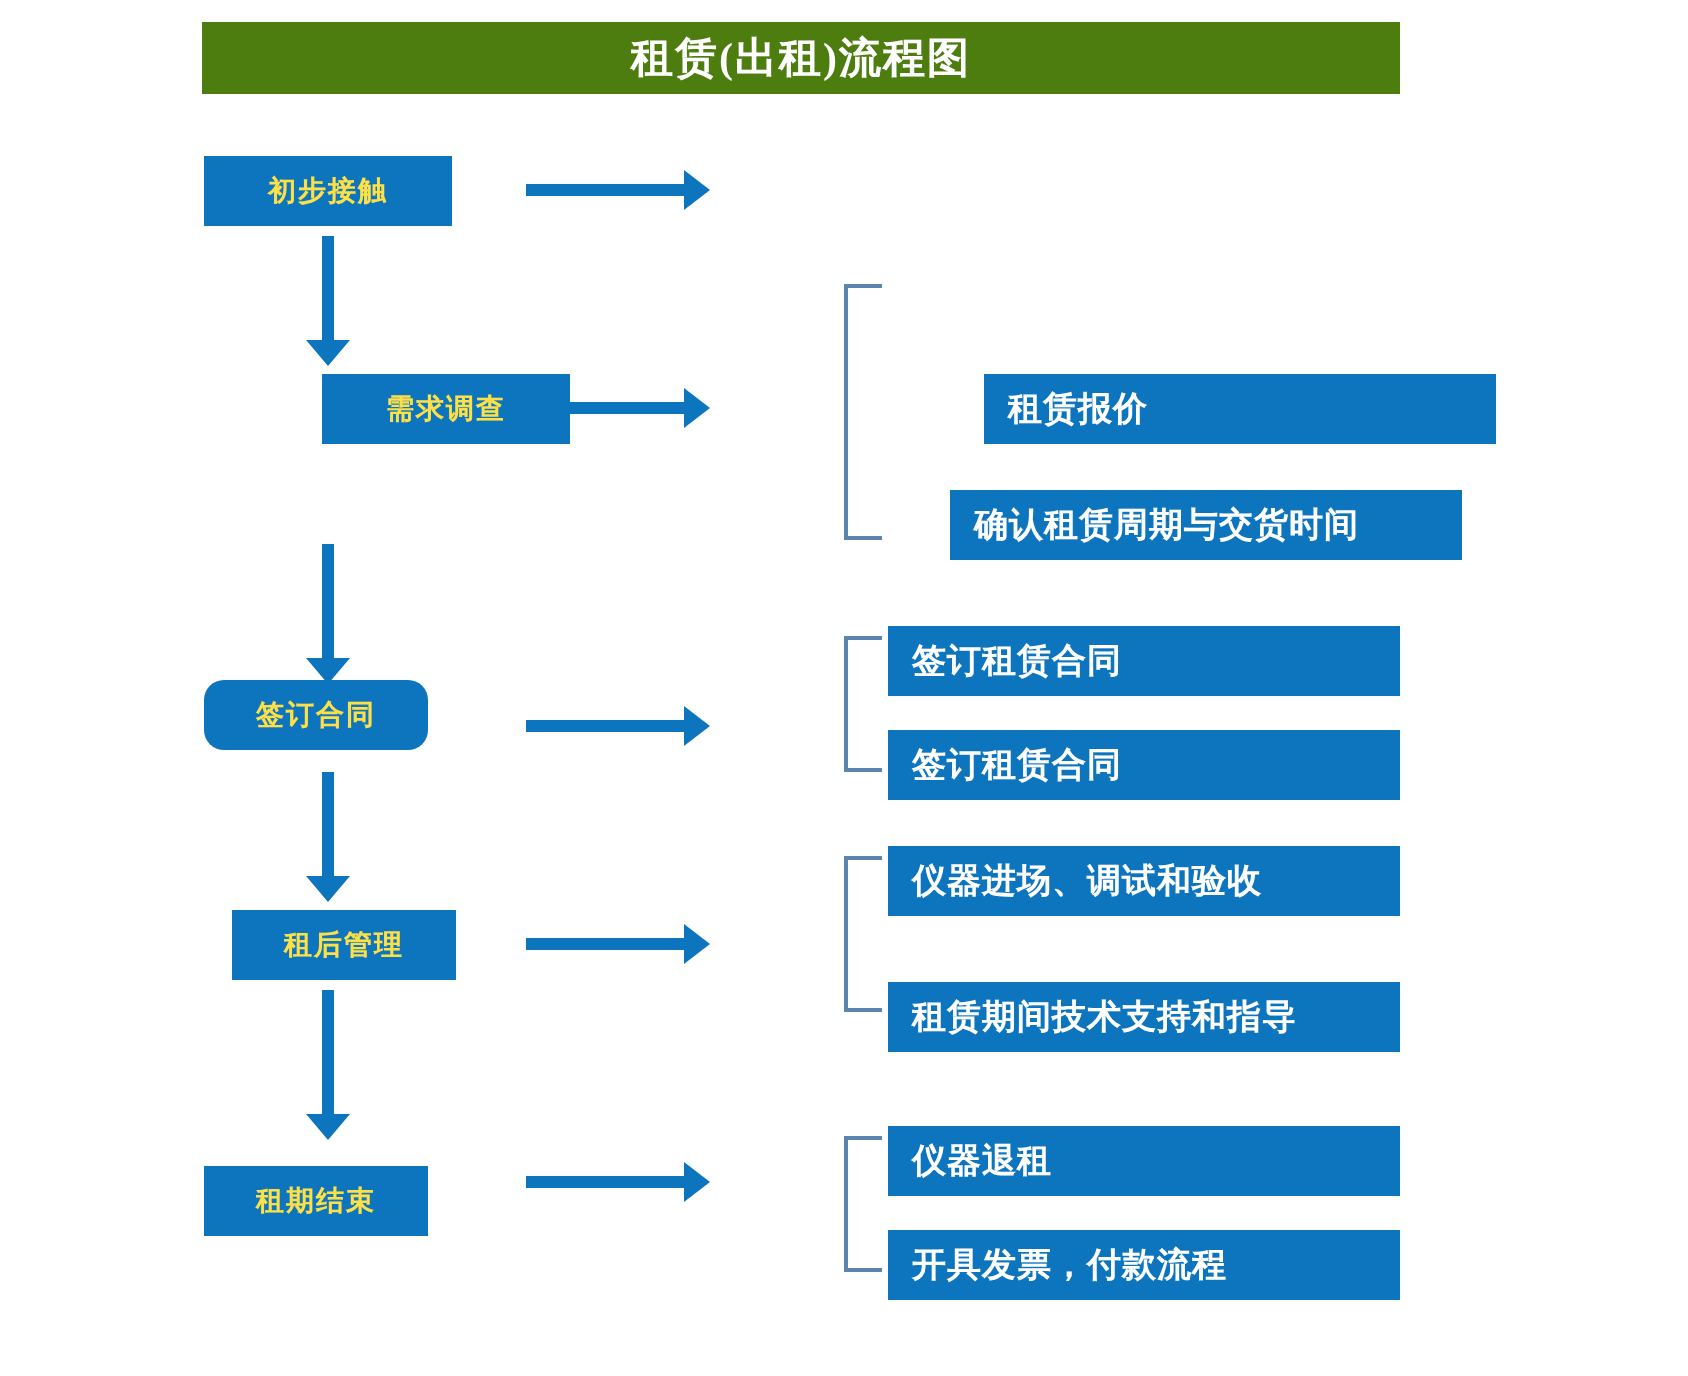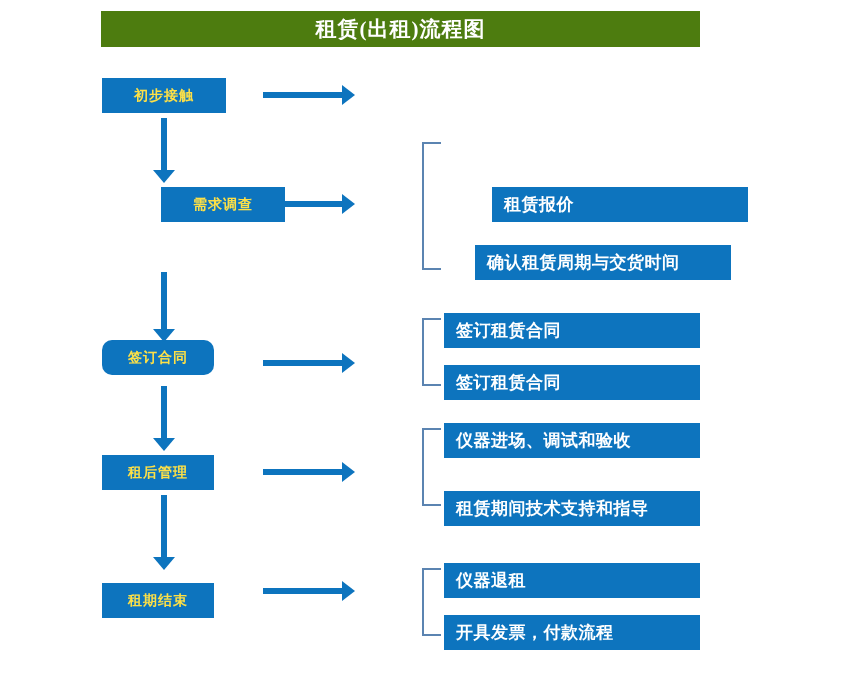--- a/index.html
+++ b/index.html
@@ -131,21 +131,21 @@
 <div id="canvas">
 
   <div class="title-bar">租赁(出租)流程图</div>
 
   <div class="stage-box" style="left:102px; top:78px; width:124px;">初步接触</div>
 
   <div class="stage-box" style="left:113px; top:187px; width:124px;margin-left:48px;">需求调查</div>
 
   <div class="stage-box" style="left:102px; top:340px; width:112px;border-radius:10px;">签订合同</div>
 
-  <div class="stage-box" style="left:102px; top:455px; width:112px;text-align:center;">租后管理</div>
+  <div class="stage-box" style="left:116px; top:455px; width:112px;text-align:center;">租后管理</div>
 
   <div class="stage-box" style="left:102px; top:583px; width:112px;">租期结束</div>
 
   <div class="v-arrow" style="left:153px; top:118px; height:65px;">
     <div class="shaft" style="height:52px;"></div>
     <div class="head"></div>
   </div>
 
   <div class="v-arrow" style="left:153px; top:272px; height:70px;">
     <div class="shaft" style="height:57px;"></div>

